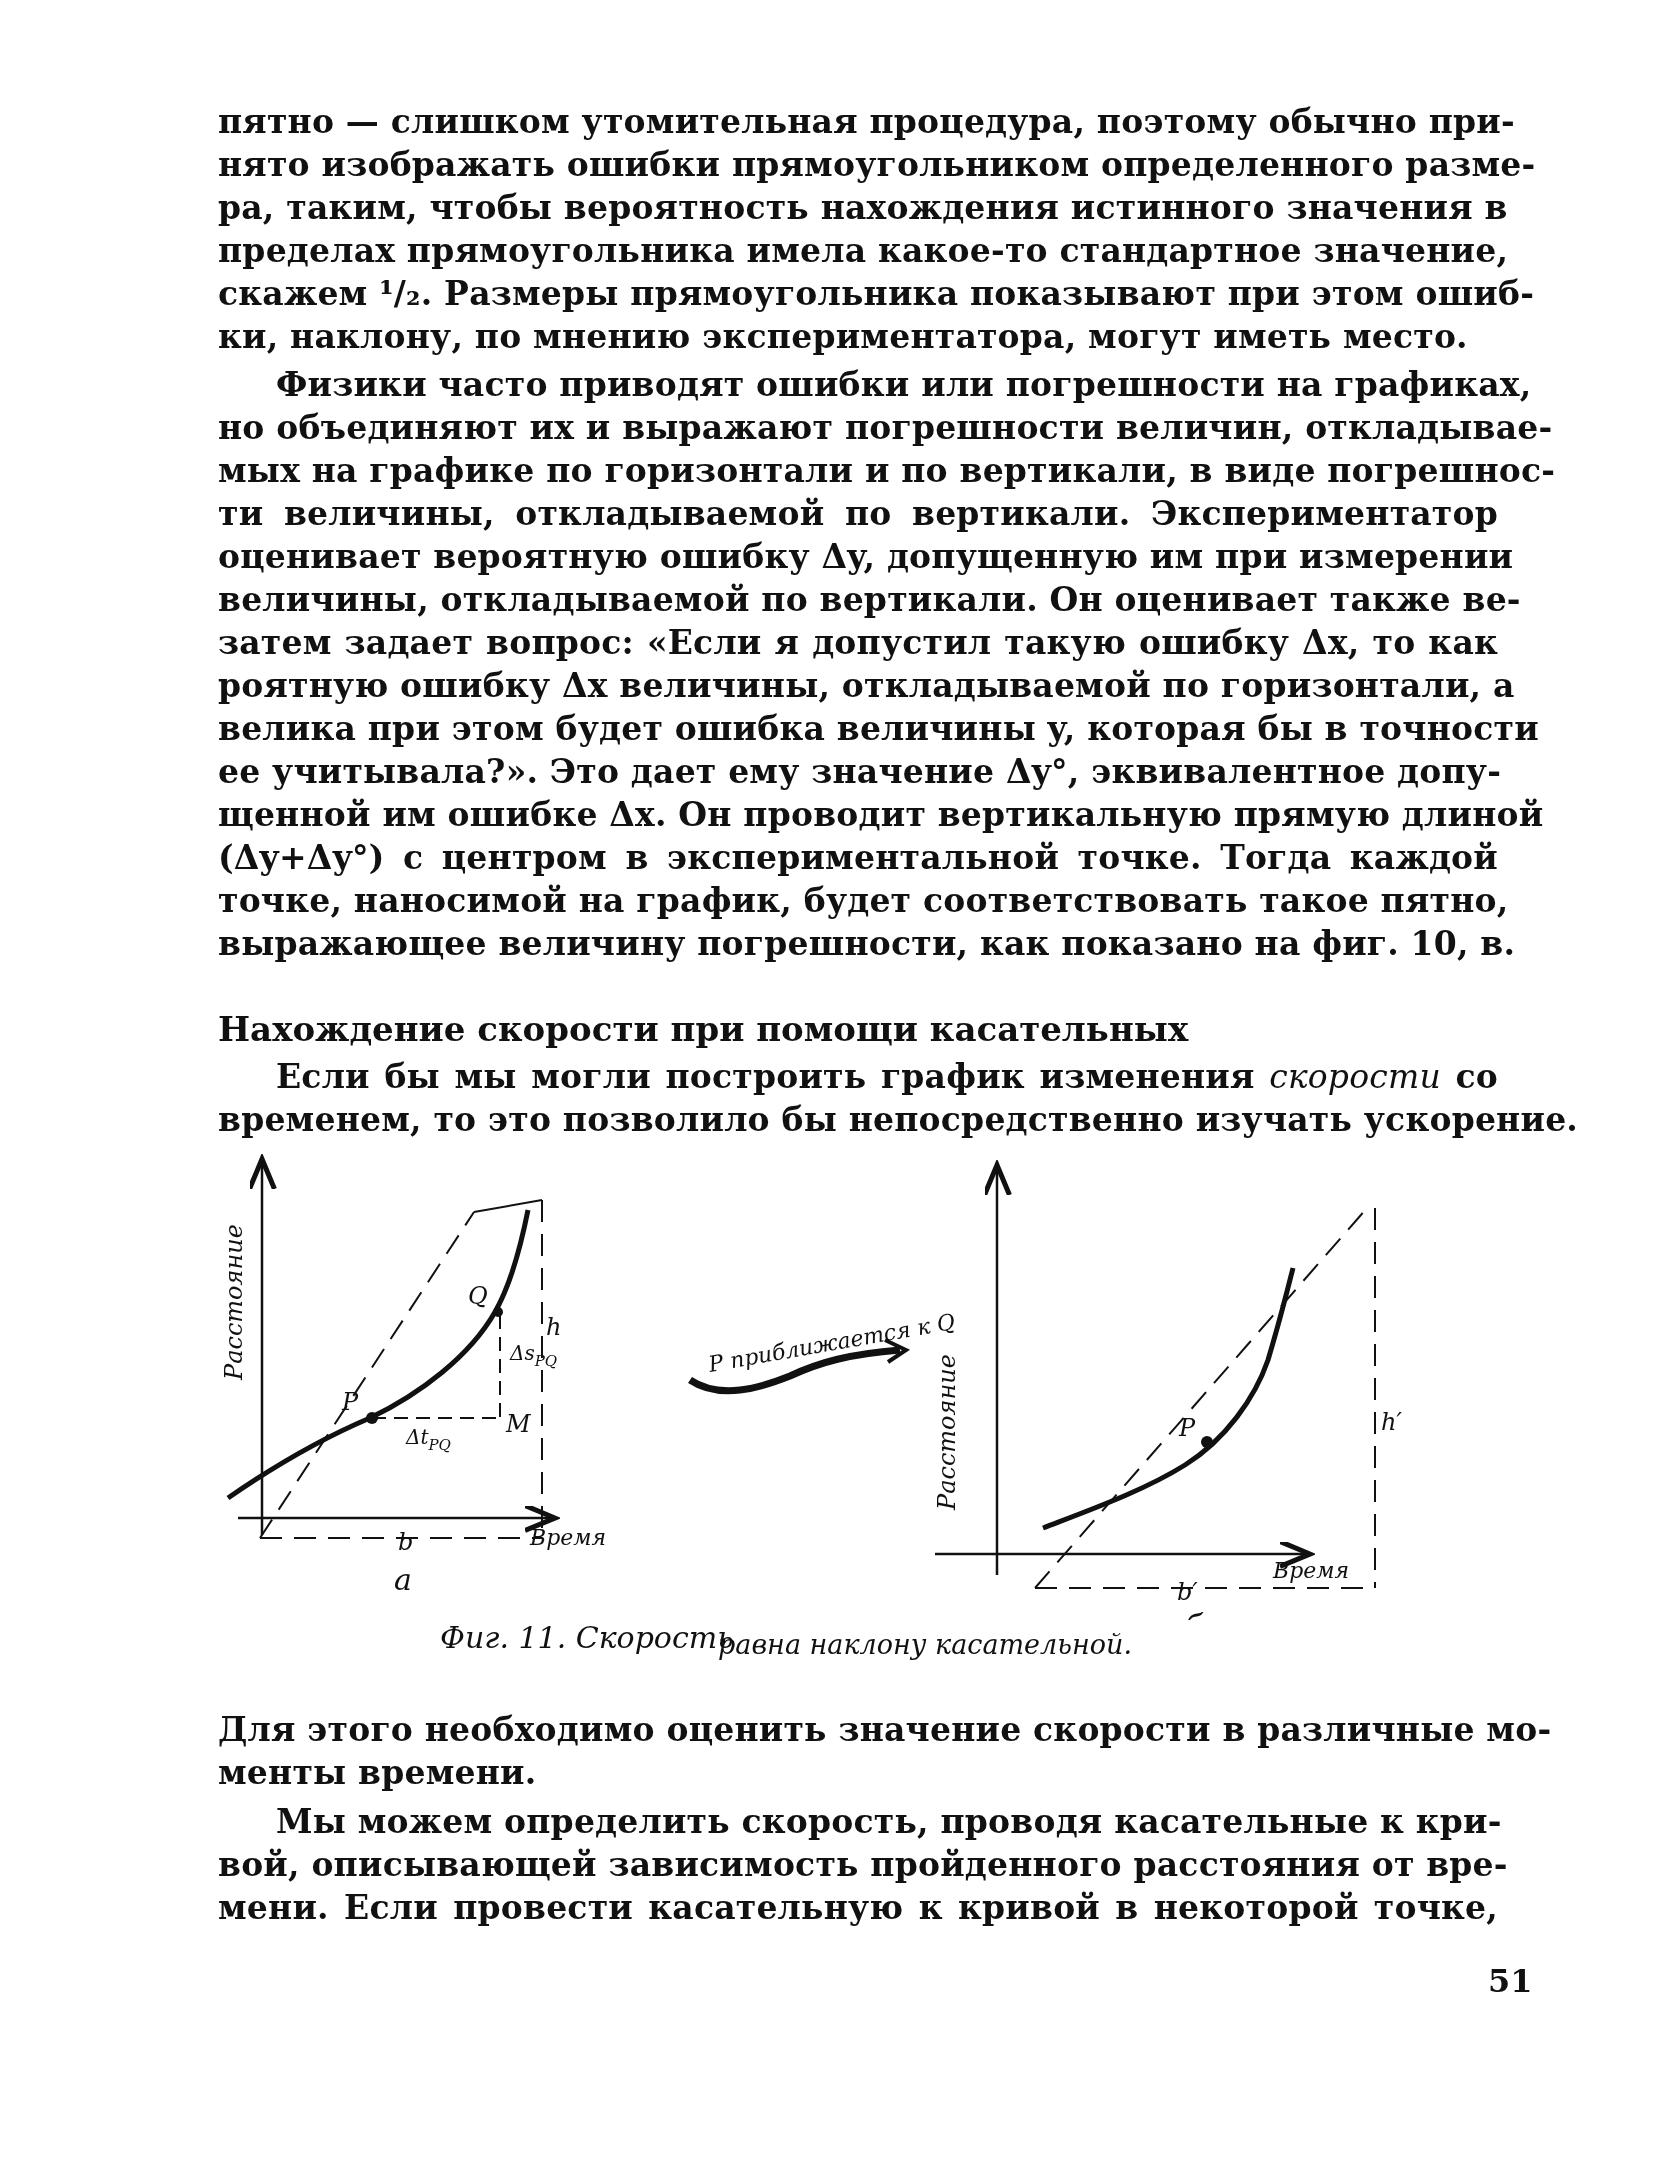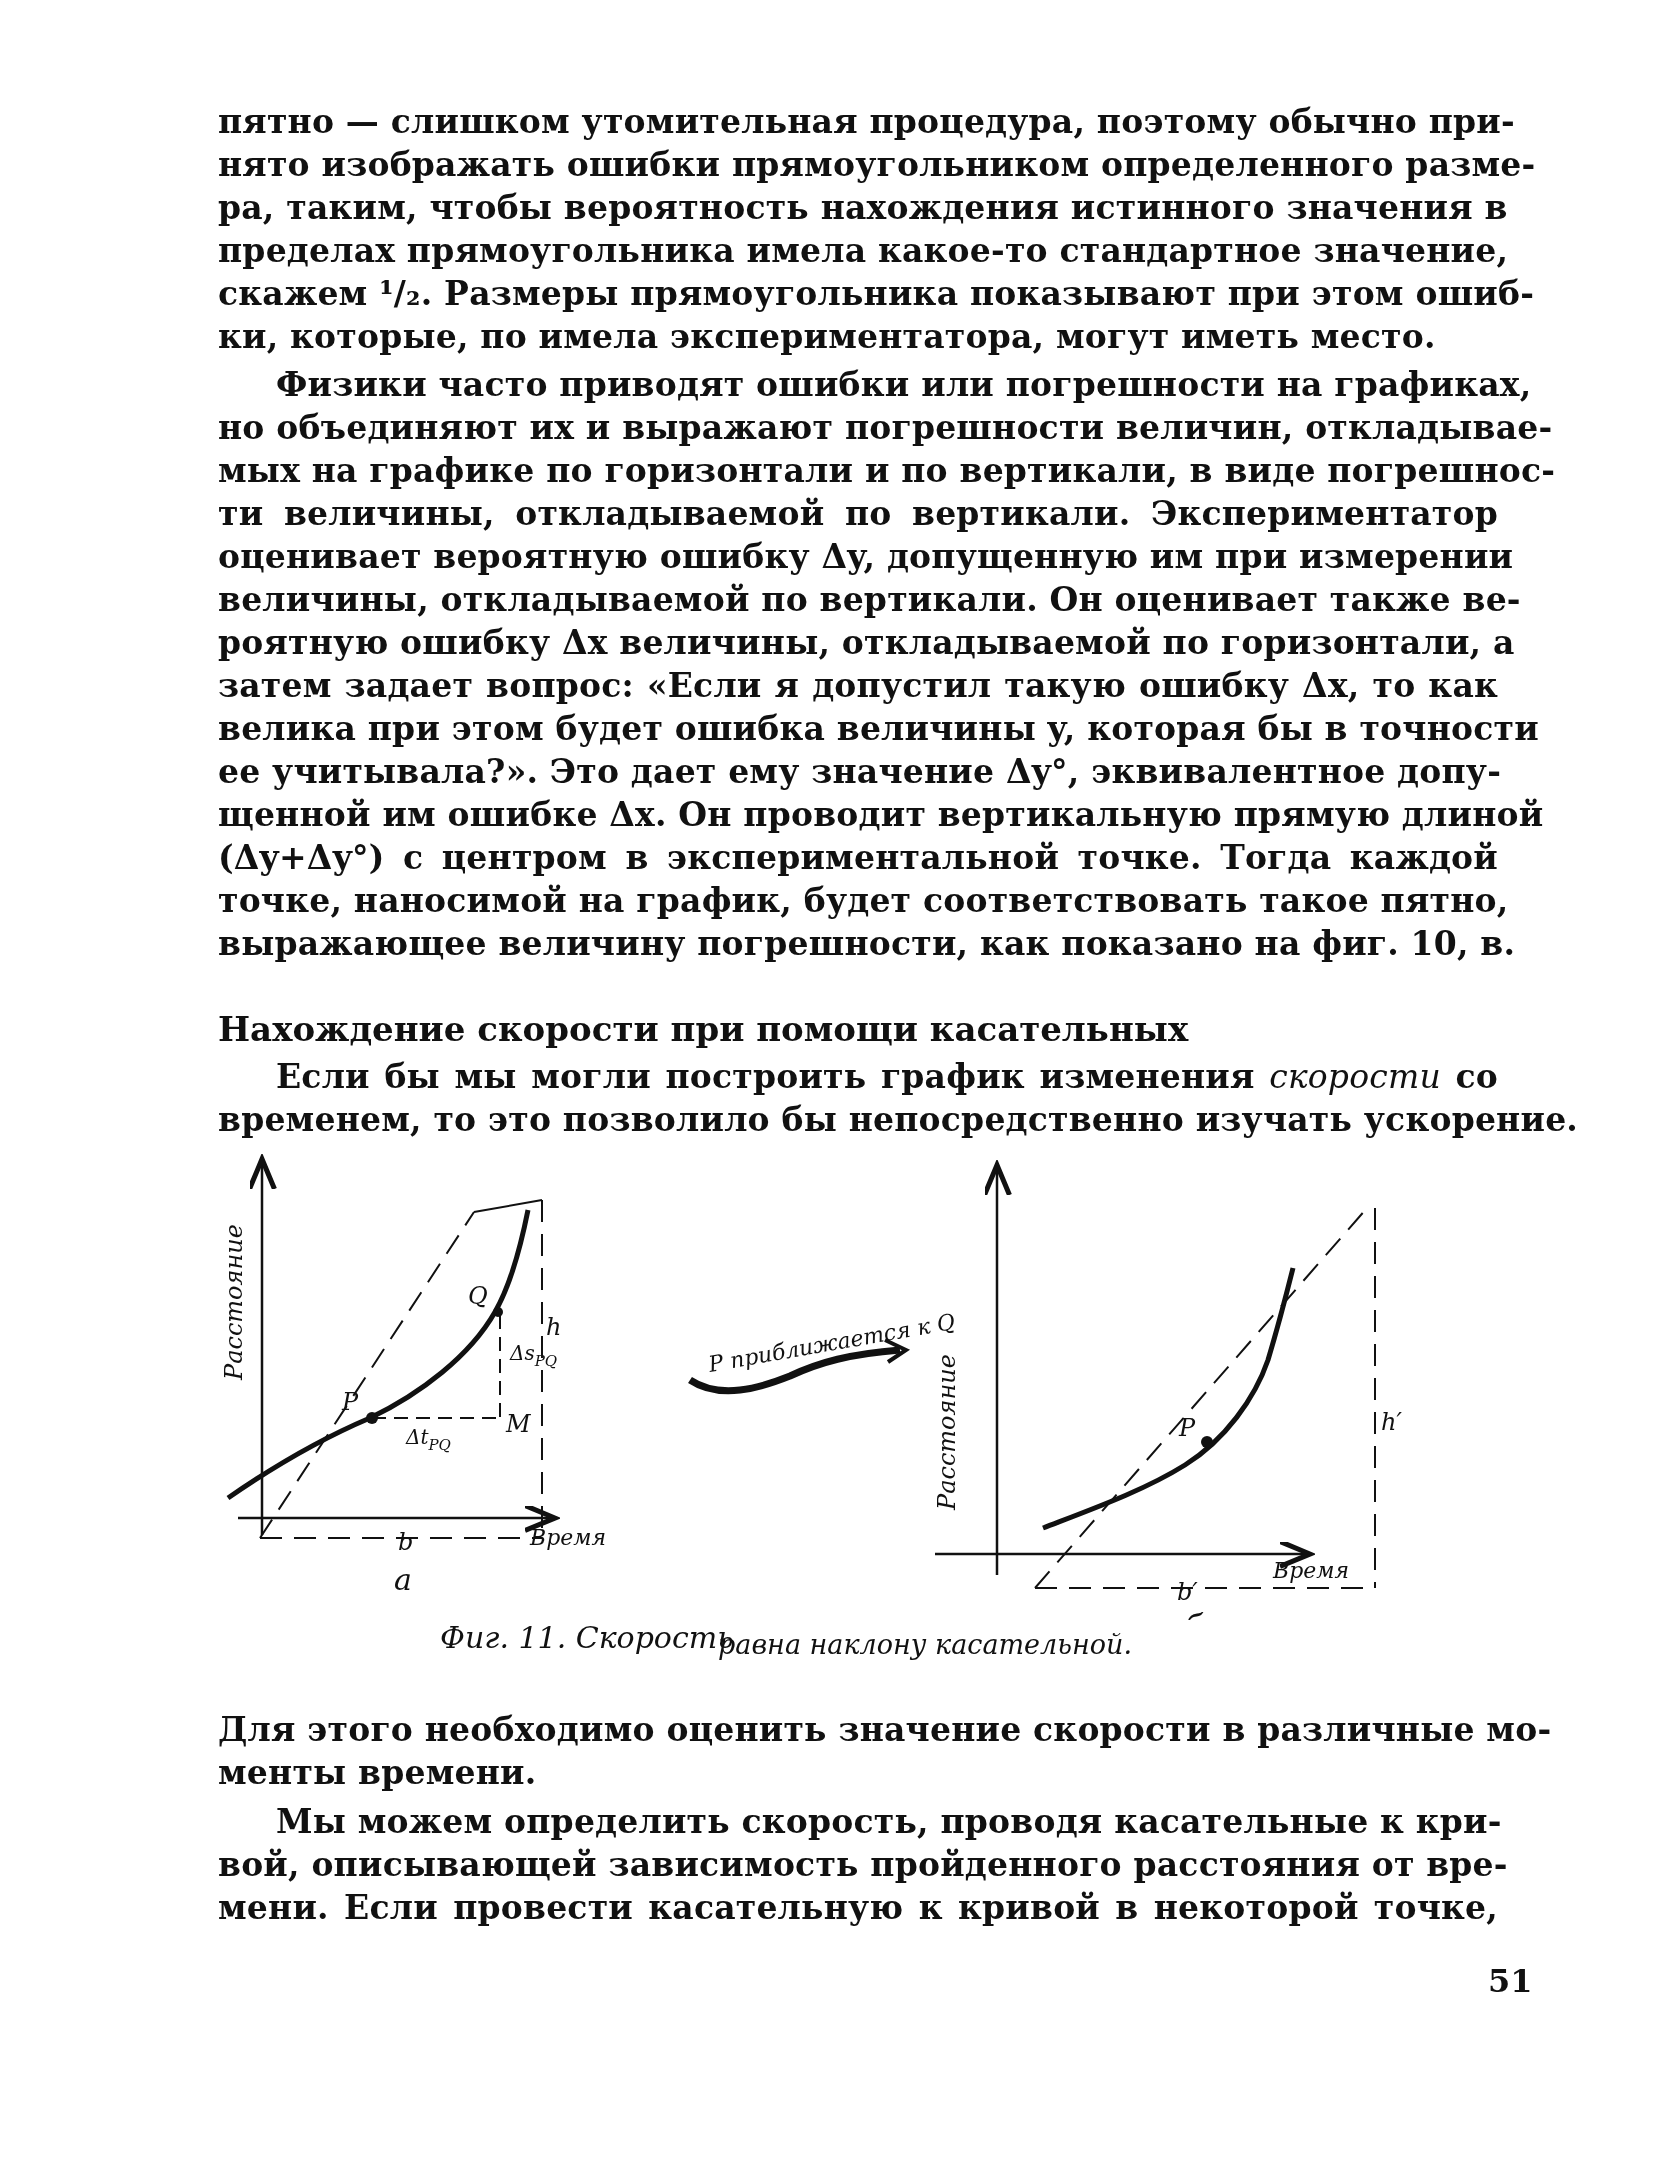--- a/index.html
+++ b/index.html
@@ -27,32 +27,32 @@
 <body>
 
 <div class="page">
 
   <div class="textblock" style="top:100px;">
     <span class="line">пятно — слишком утомительная процедура, поэтому обычно при-</span>
     <span class="line">нято изображать ошибки прямоугольником определенного разме-</span>
     <span class="line">ра, таким, чтобы вероятность нахождения истинного значения в</span>
     <span class="line">пределах прямоугольника имела какое-то стандартное значение,</span>
     <span class="line">скажем ¹/₂. Размеры прямоугольника показывают при этом ошиб-</span>
-    <span class="line last">ки, которые, по имела экспериментатора, могут иметь место.</span>
+    <span class="line last">ки, наклону, по мнению экспериментатора, могут иметь место.</span>
   </div>
 
   <div class="textblock" style="top:363px;">
     <span class="line indent">Физики часто приводят ошибки или погрешности на графиках,</span>
     <span class="line">но объединяют их и выражают погрешности величин, откладывае-</span>
     <span class="line">мых на графике по горизонтали и по вертикали, в виде погрешнос-</span>
     <span class="line">ти величины, откладываемой по вертикали. Экспериментатор</span>
     <span class="line">оценивает вероятную ошибку Δy, допущенную им при измерении</span>
     <span class="line">величины, откладываемой по вертикали. Он оценивает также ве-</span>
+    <span class="line">затем задает вопрос: «Если я допустил такую ошибку Δx, то как</span>
     <span class="line">роятную ошибку Δx величины, откладываемой по горизонтали, а</span>
-    <span class="line">затем задает вопрос: «Если я допустил такую ошибку Δx, то как</span>
     <span class="line">велика при этом будет ошибка величины y, которая бы в точности</span>
     <span class="line">ее учитывала?». Это дает ему значение Δy°, эквивалентное допу-</span>
     <span class="line">щенной им ошибке Δx. Он проводит вертикальную прямую длиной</span>
     <span class="line">(Δy+Δy°) с центром в экспериментальной точке. Тогда каждой</span>
     <span class="line">точке, наносимой на график, будет соответствовать такое пятно,</span>
     <span class="line">выражающее величину погрешности, как показано на фиг. 10, в.</span>
   </div>
 
   <div class="heading">Нахождение скорости при помощи касательных</div>
 

